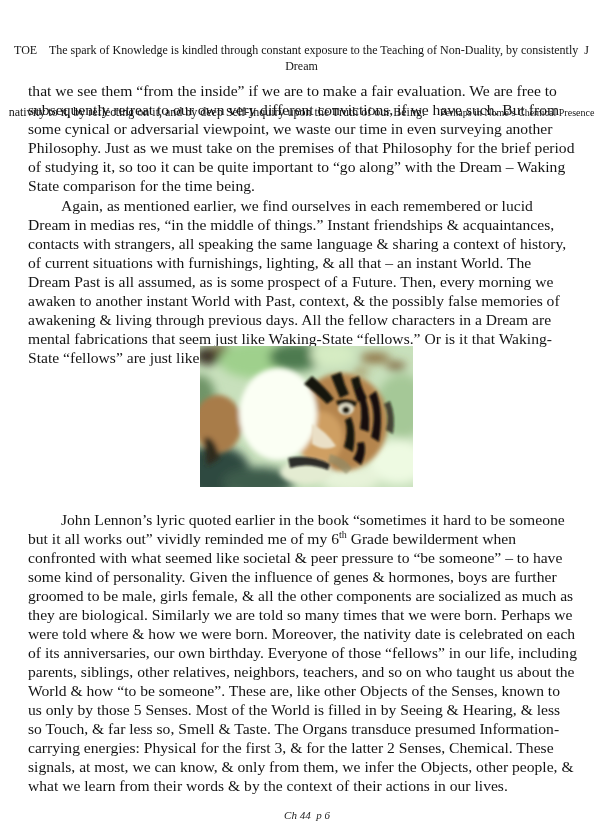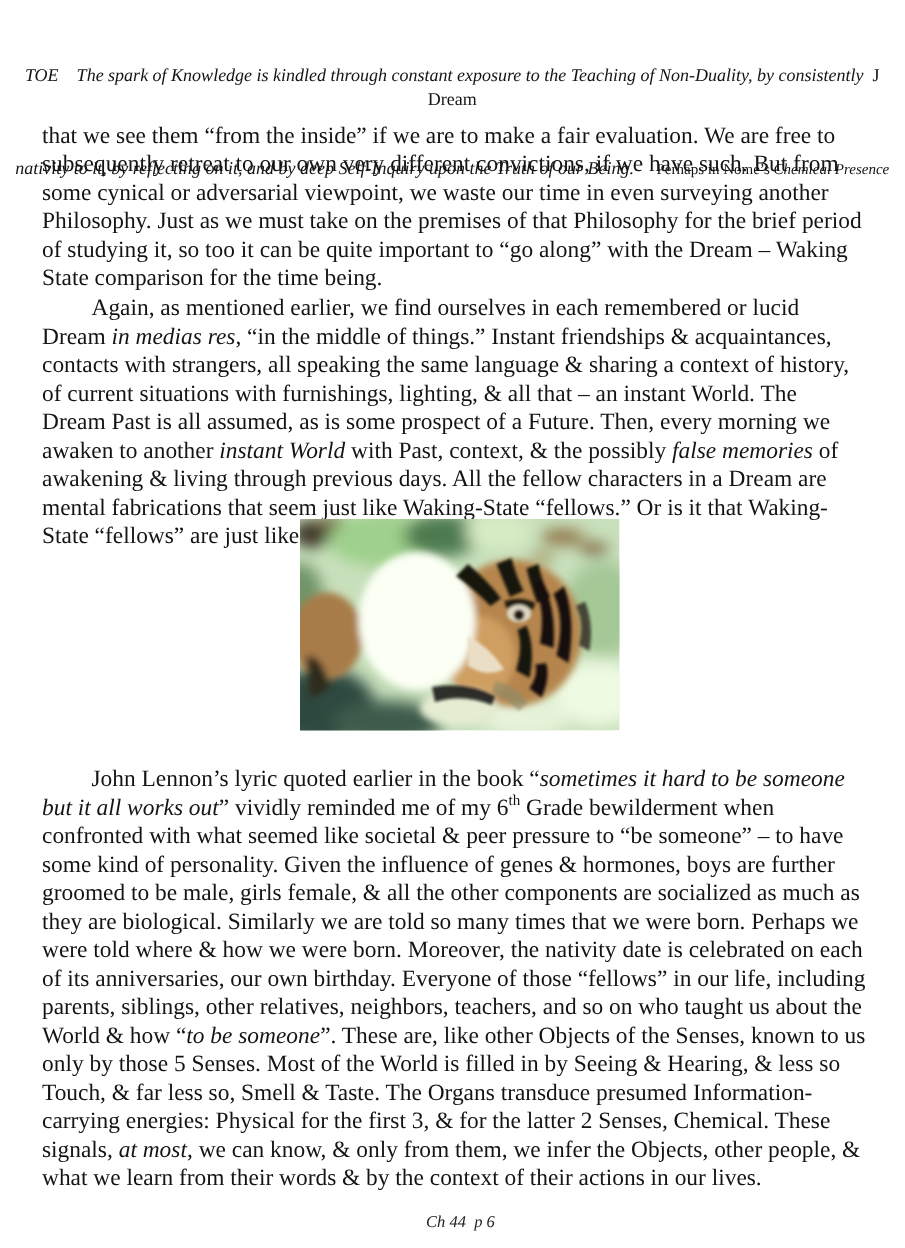--- a/index.html
+++ b/index.html
@@ -10,21 +10,21 @@
     font-family:"Liberation Serif", serif;
     color:#141414;
     overflow:hidden;
   }
   .hdr{
     position:absolute;left:0;top:12px;width:603px;
     text-align:center;
     font-size:12px;line-height:15.5px;
     white-space:pre-wrap;
   }
-  .it{font-style:italic;}
+  .it{}
   .sm{font-size:10px;}
   .para{
     position:absolute;left:28px;width:549px;
     font-size:15.6px;line-height:19px;
     text-align:left;
   }
   .para.indent{text-indent:33px;}
   .p1{top:65px;}
   .p2{top:180px;}
   .p3{top:494px;}

